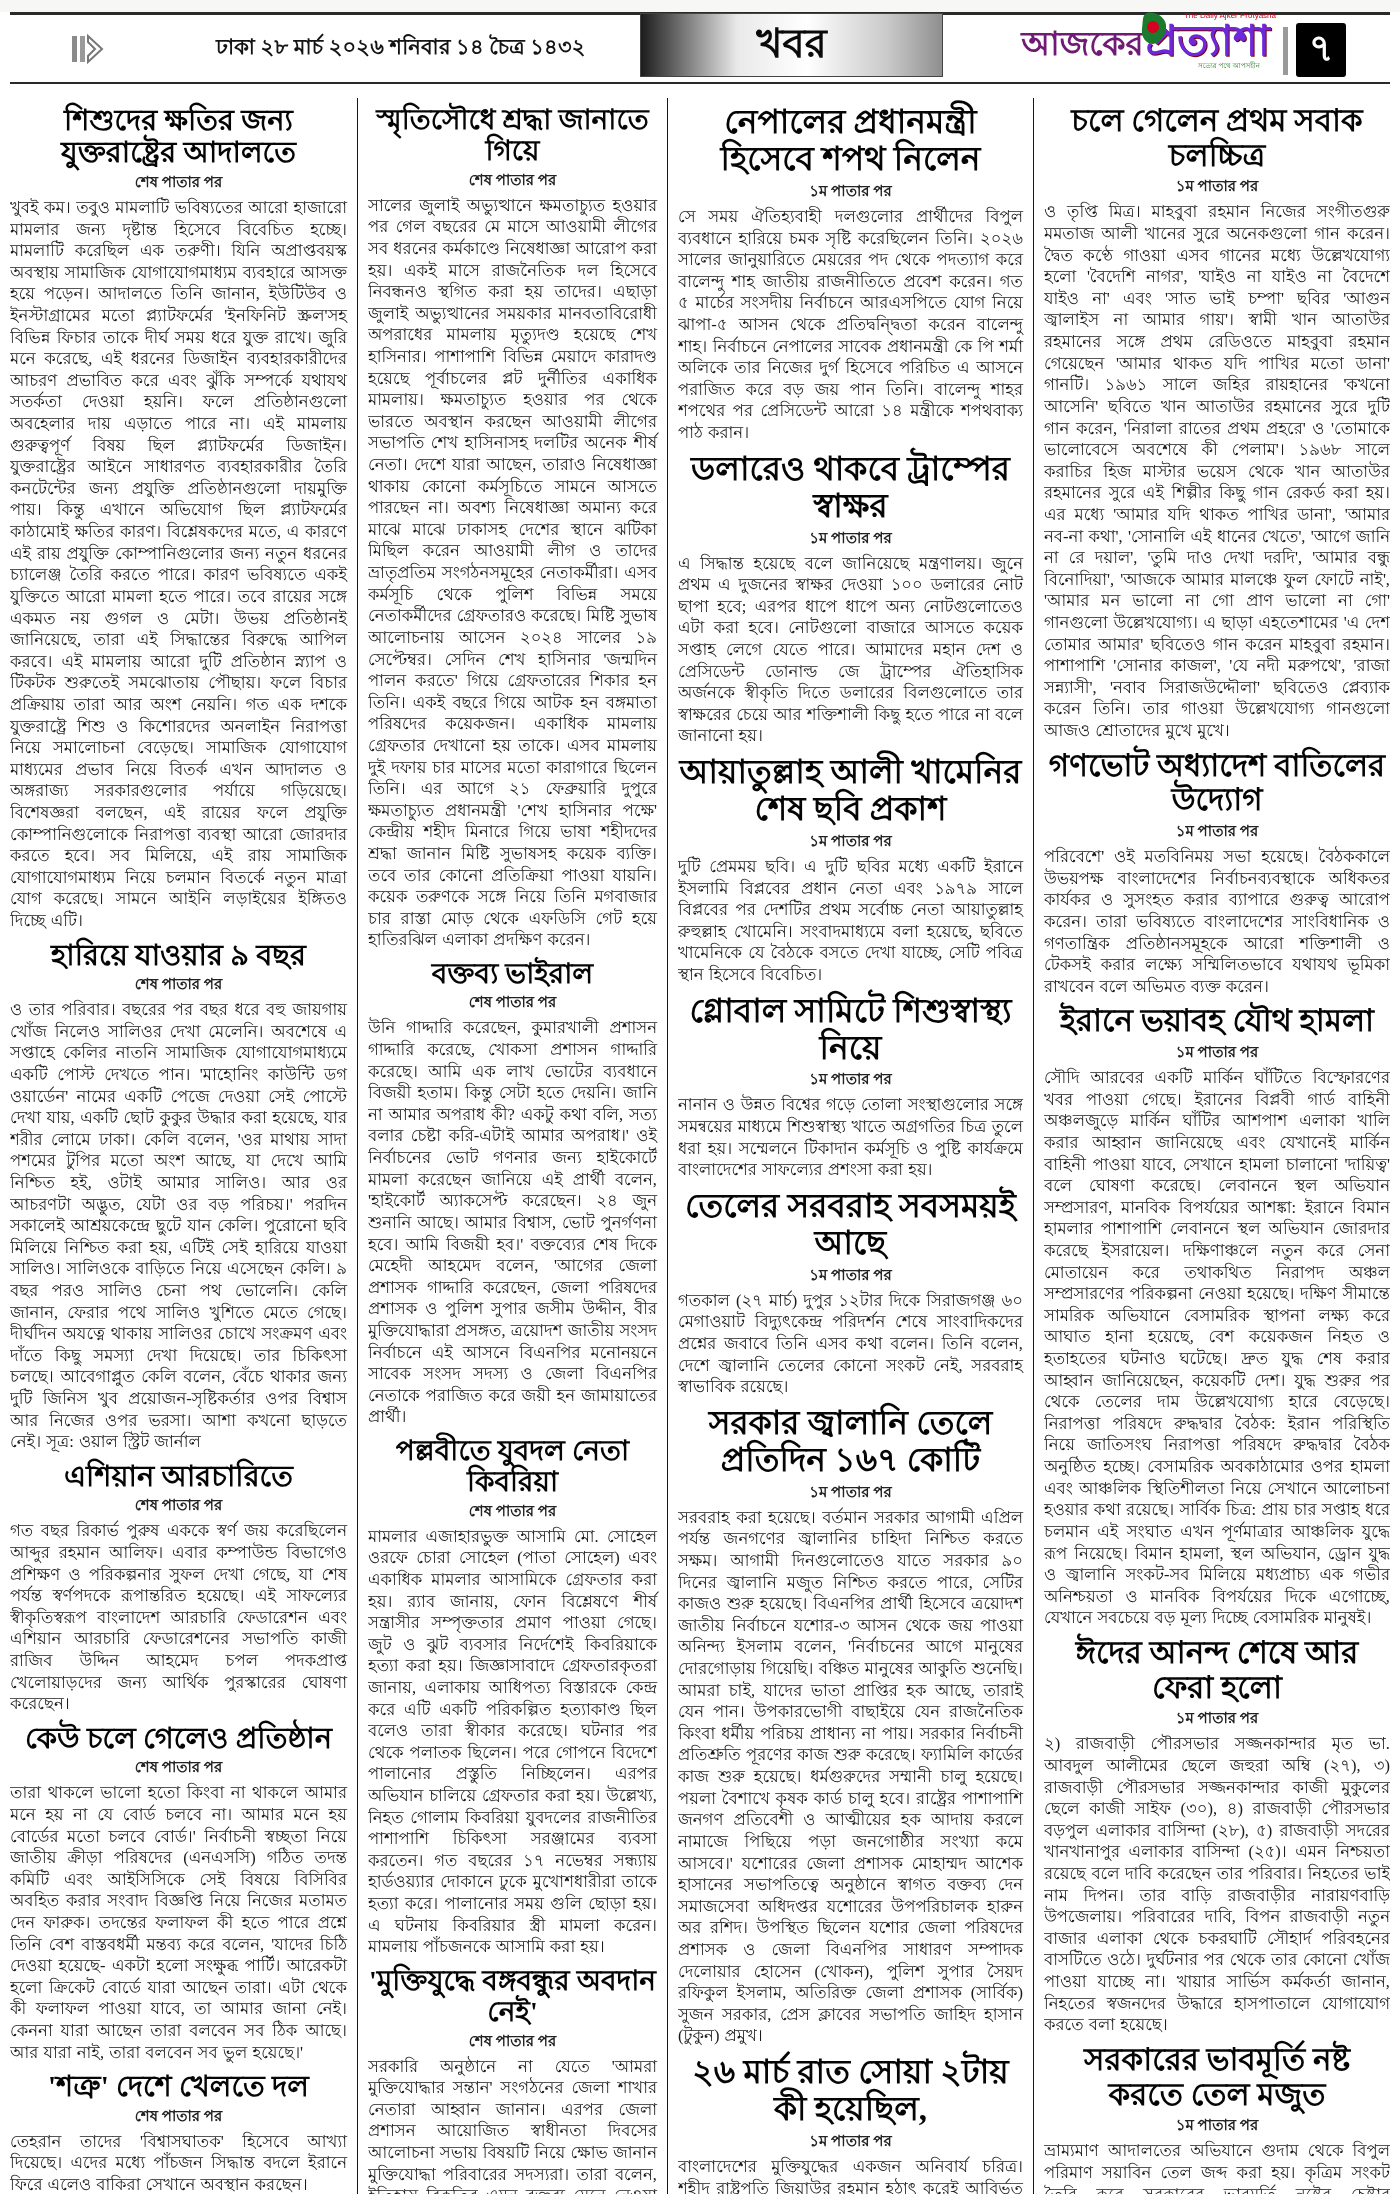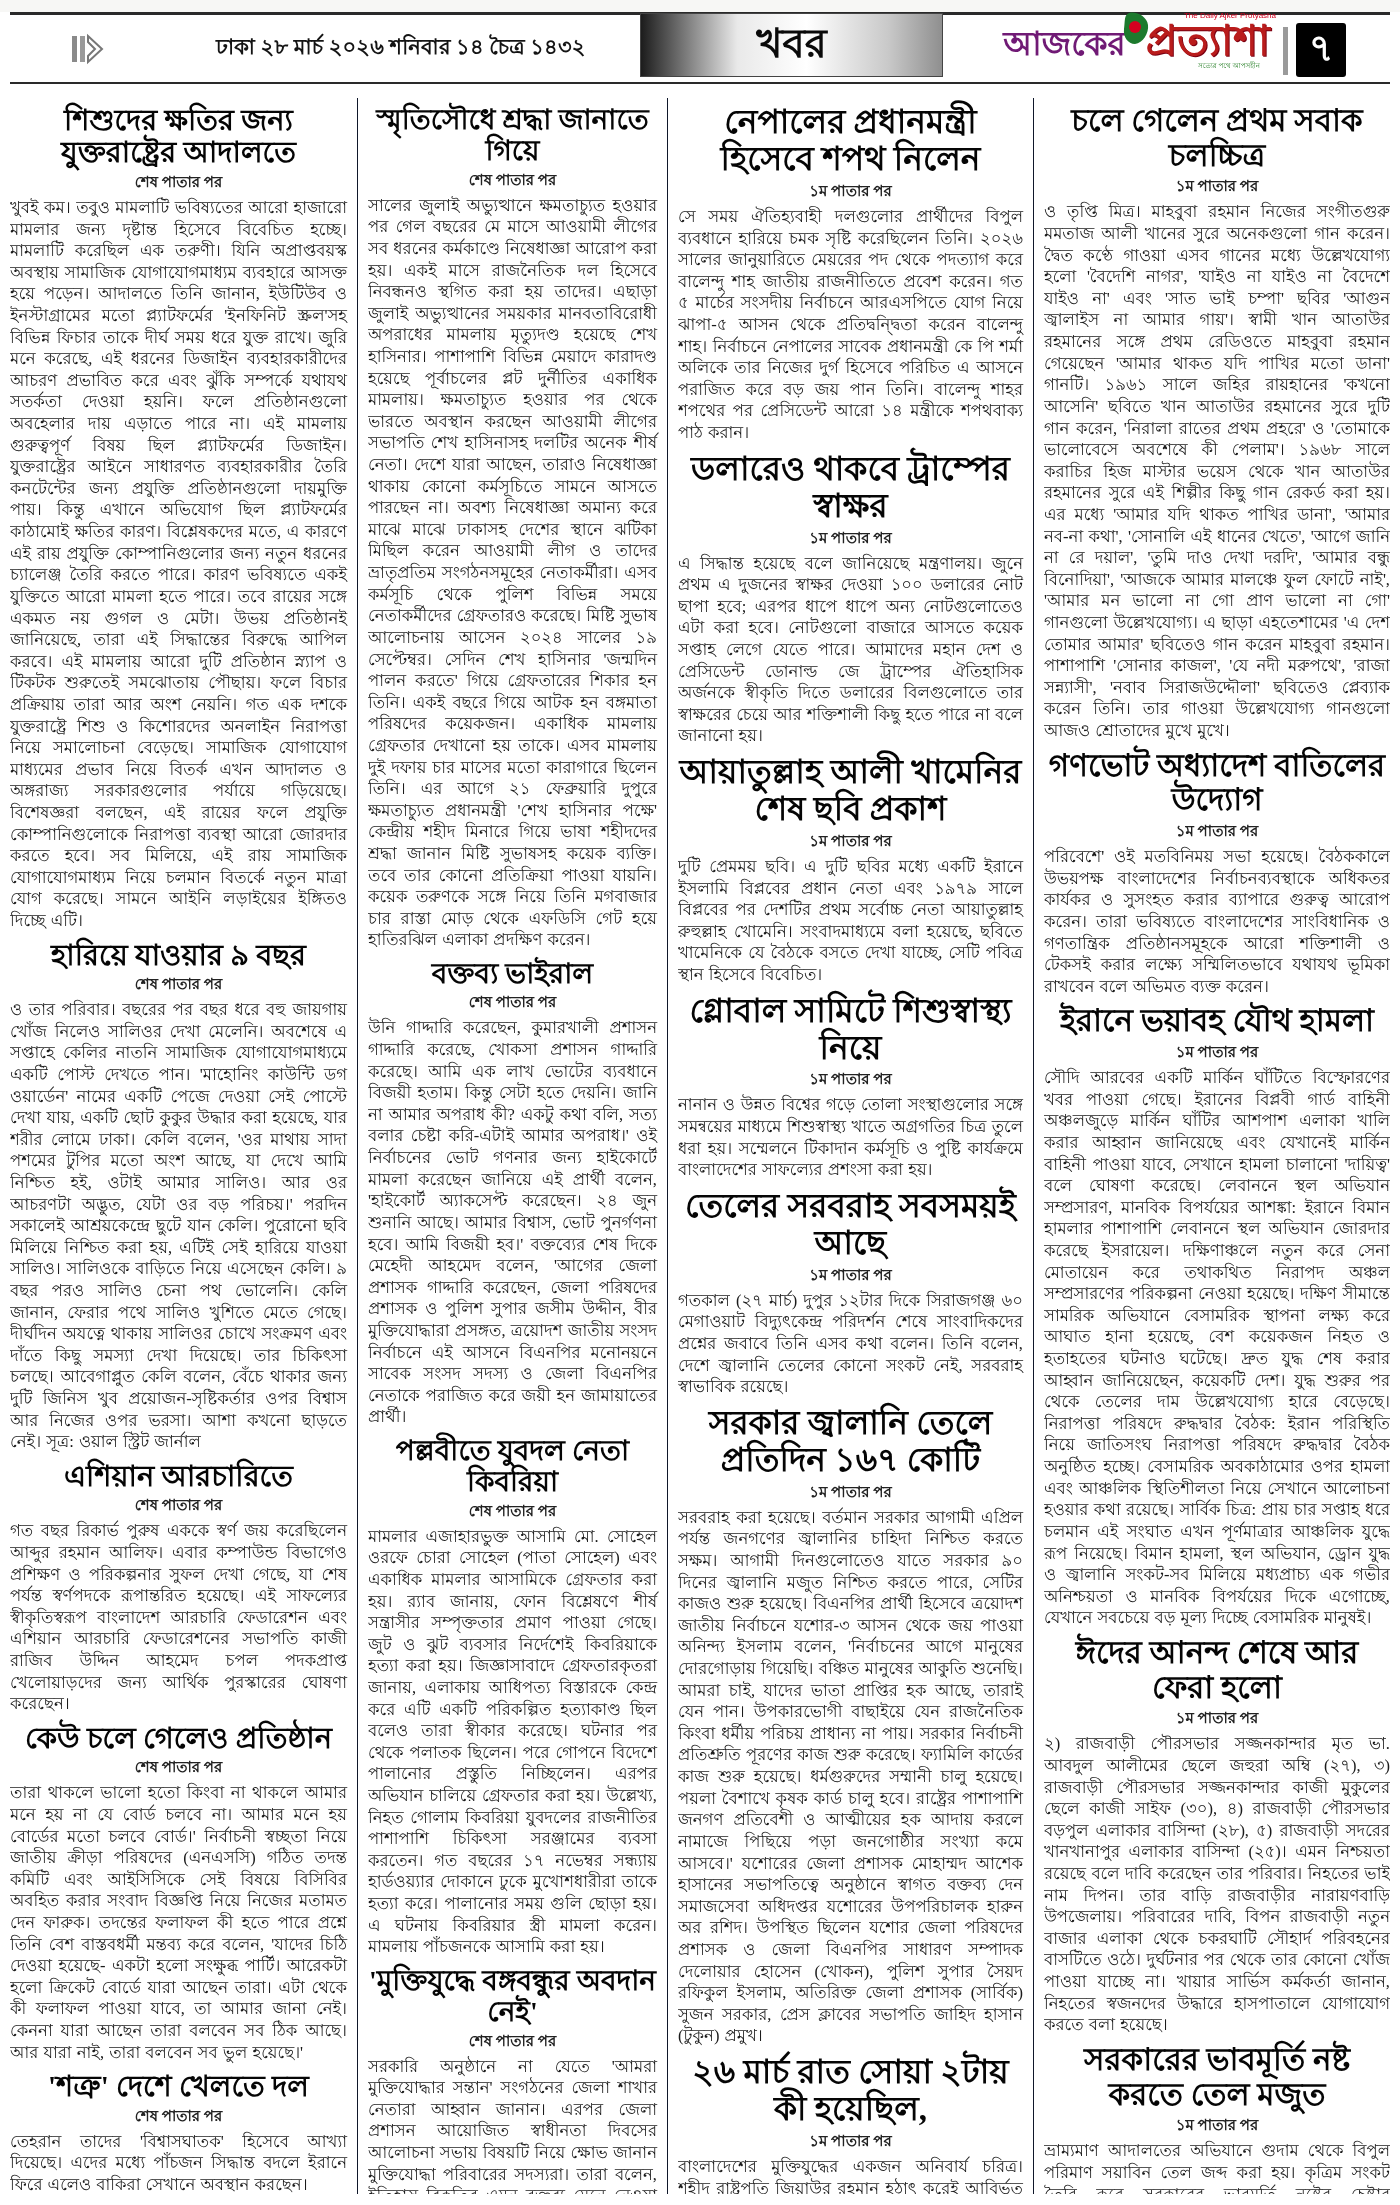--- a/index.html
+++ b/index.html
@@ -14,22 +14,22 @@
   .mast-row { display:flex; align-items:center; height:100%; }
   .arrow-ico { margin-left:62px; display:flex; align-items:center; }
   .dateline { font-size:21px; font-weight:700; margin-left:110px; letter-spacing:.2px; }
   .section-box { position:absolute; left:630px; top:-2px; width:303px; height:64px;
                  background:linear-gradient(90deg,#1c1c1c 0%,#e9e9e9 32%,#ffffff 55%,#c9c9c9 82%,#8f8f8f 100%);
                  display:flex; align-items:center; justify-content:center;
                  border:1px solid #444; }
   .section-box span { font-size:40px; font-weight:700; color:#0a0a0a; }
   .brand { position:absolute; right:120px; top:8px; display:flex; align-items:flex-end; }
   .brand .b1 { font-size:33px; font-weight:700; color:#701a75; line-height:1; }
-  .brand .b2 { font-size:42px; font-weight:700; color:#b91c1c; line-height:.9;
-               text-shadow:1px 1px 0 #7a0012; margin-left:20px; }
+  .brand .b2 { font-size:42px; font-weight:700; color:#6d28d9; line-height:.9;
+               text-shadow:1px 1px 0 #7a0012; margin-left:2px; }
   .brand .map { position:absolute; left:118px; top:-12px; }
   .brand .tag { position:absolute; right:-6px; top:-12px; font-size:8px; color:#d5001f;
                 font-family:"Liberation Sans",sans-serif; white-space:nowrap; }
   .brand .tag2 { position:absolute; right:10px; bottom:-11px; font-size:7px; color:#1e7a1e;
                 font-family:"Liberation Sans",sans-serif; white-space:nowrap; }
   .pn-sep { position:absolute; right:102px; top:12px; width:5px; height:48px; background:#9a9a9a; }
   .pagenum { position:absolute; right:44px; top:8px; width:50px; height:54px; background:#000;
              color:#fff; display:flex; align-items:center; justify-content:center;
              font-size:38px; font-weight:700; border-radius:3px; }
 

